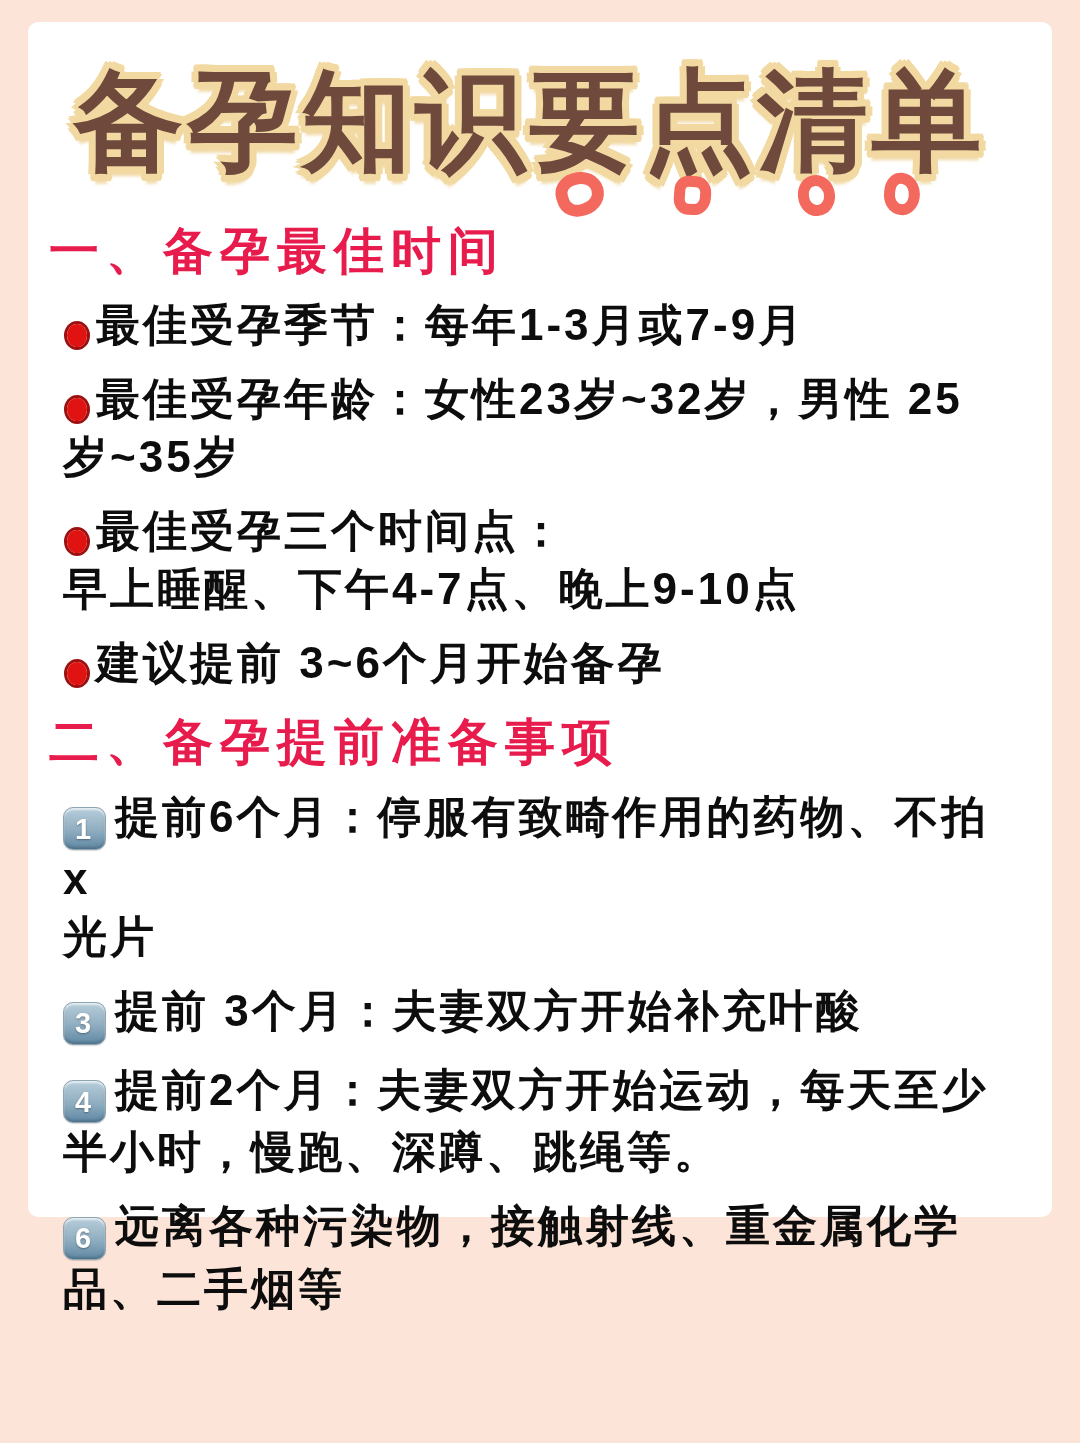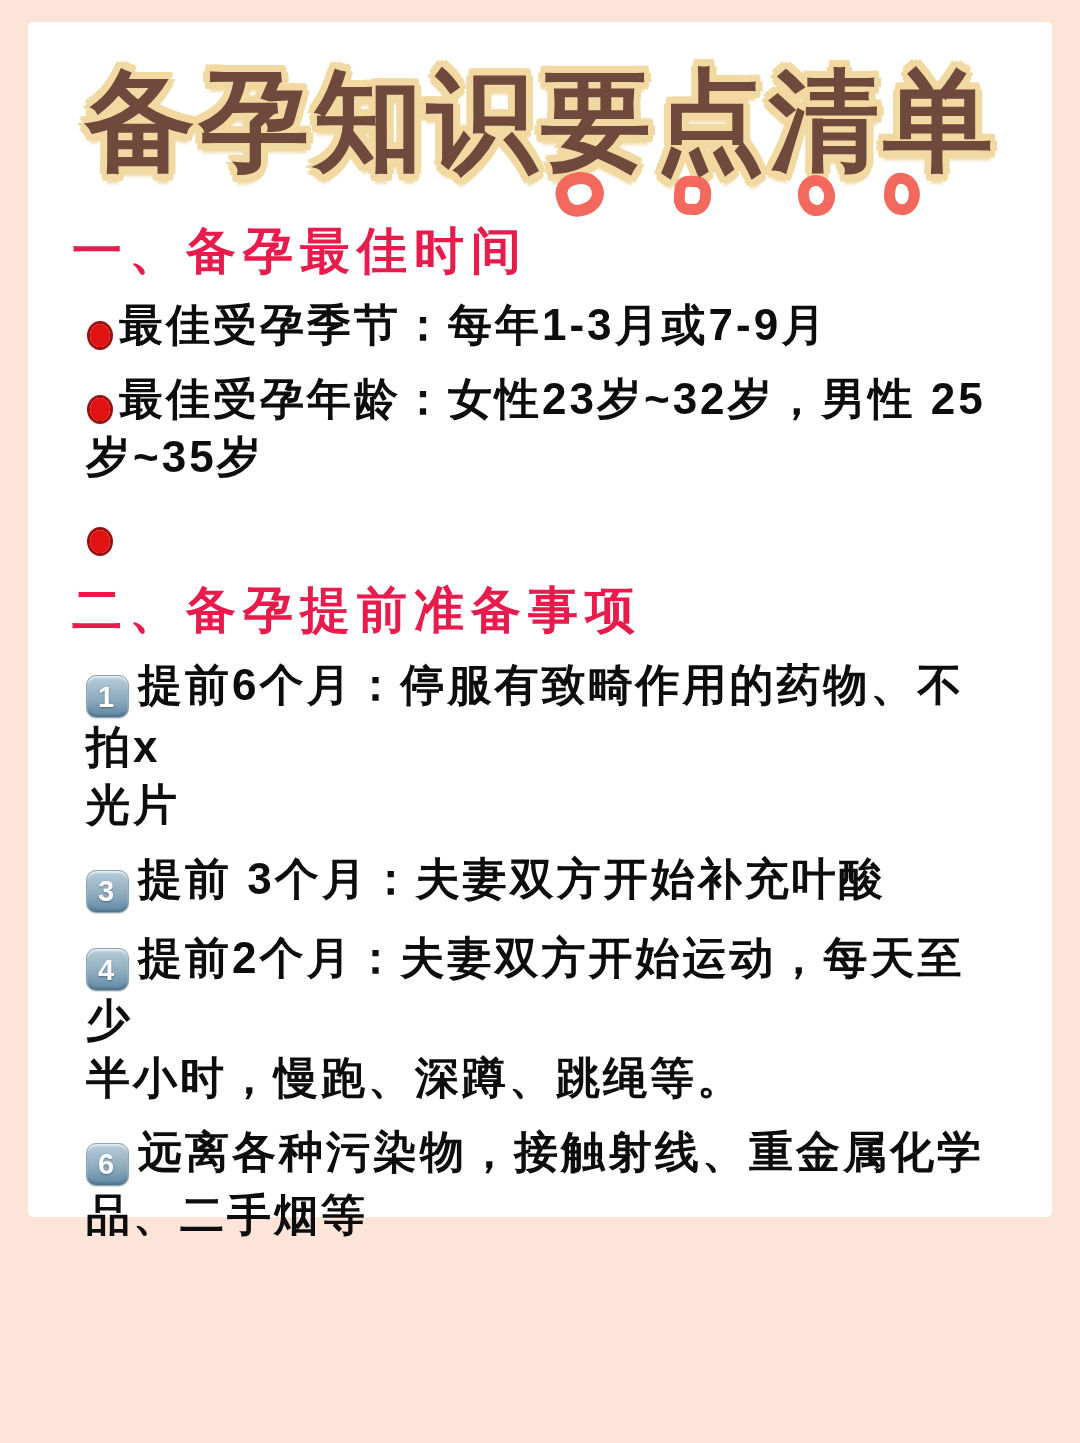--- a/index.html
+++ b/index.html
@@ -12,22 +12,22 @@
     background: var(--page-background, #fce4d8);
     font-family: "Liberation Sans", "DejaVu Sans", sans-serif;
   }
   .card {
     position: absolute;
     left: 28px;
     top: 22px;
     width: 1024px;
     height: 1195px;
     background: var(--card-background, #ffffff);
-    border-radius: 5px;
-    padding: 36px 40px 0 42px;
+    border-radius: 10px;
+    padding: 36px 40px 0 19px;
   }
   
   .title {
     margin: 0;
     text-align: center;
     font-size: 110px;
     line-height: 1.15;
     font-weight: 900;
     letter-spacing: 4px;
     color: var(--title-text, #6e493c);
@@ -143,21 +143,23 @@
       <span class="decor-ring"></span>
       <span class="decor-ring"></span>
       <span class="decor-ring"></span>
     </div>
     <div id="sections">
         <section>
           <h2 class="section-heading">一、备孕最佳时间</h2>
           <p class="item"><span class="ring-icon"></span><span>最佳受孕季节：每年1-3月或7-9月</span></p>
           <p class="item"><span class="ring-icon"></span><span>最佳受孕年龄：女性23岁~32岁，男性 25
 岁~35岁</span></p>
-          <p class="item"><span class="ring-icon"></span></p>
+          <p class="item"><span class="ring-icon"></span><span>最佳受孕三个时间点：
+早上睡醒、下午4-7点、晚上9-10点</span></p>
+          <p class="item"><span class="ring-icon"></span><span>建议提前 3~6个月开始备孕</span></p>
         </section>
         <section>
           <h2 class="section-heading">二、备孕提前准备事项</h2>
           <p class="item"><span class="keycap-icon">1</span><span>提前6个月：停服有致畸作用的药物、不拍x
 光片</span></p>
           <p class="item"><span class="keycap-icon">3</span><span>提前 3个月：夫妻双方开始补充叶酸</span></p>
           <p class="item"><span class="keycap-icon">4</span><span>提前2个月：夫妻双方开始运动，每天至少
 半小时，慢跑、深蹲、跳绳等。</span></p>
           <p class="item"><span class="keycap-icon">6</span><span>远离各种污染物，接触射线、重金属化学
 品、二手烟等</span></p>

